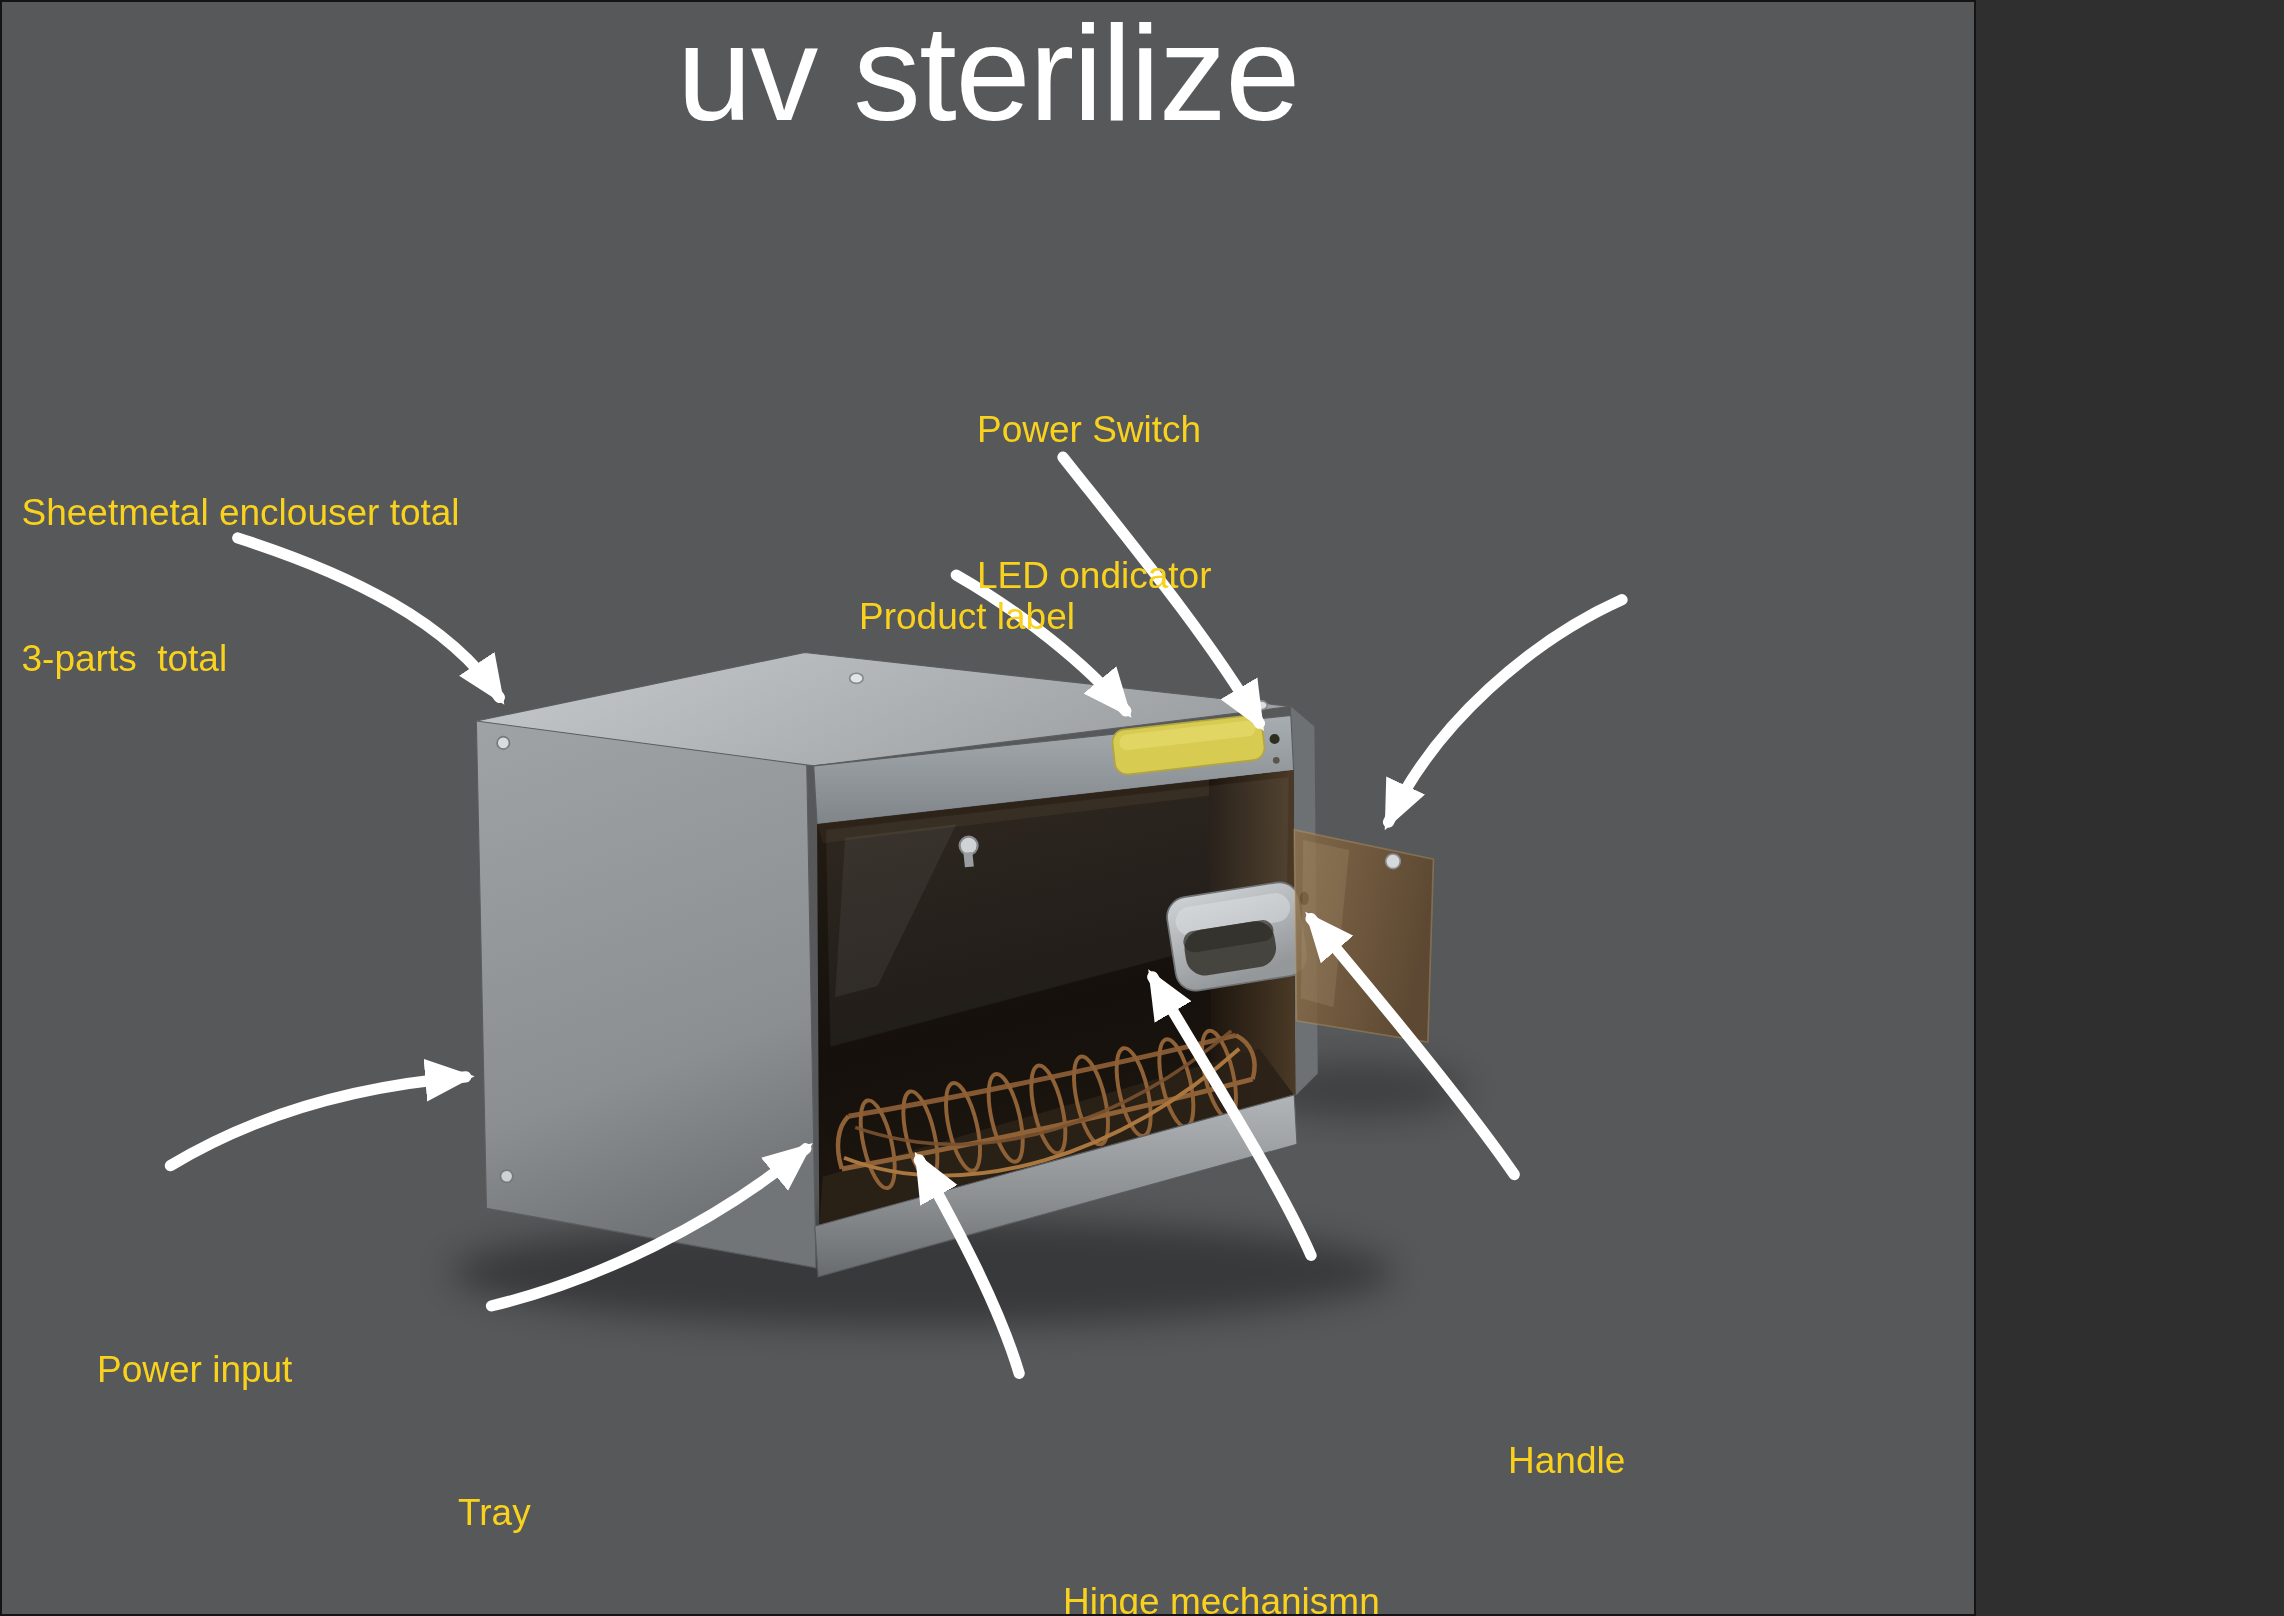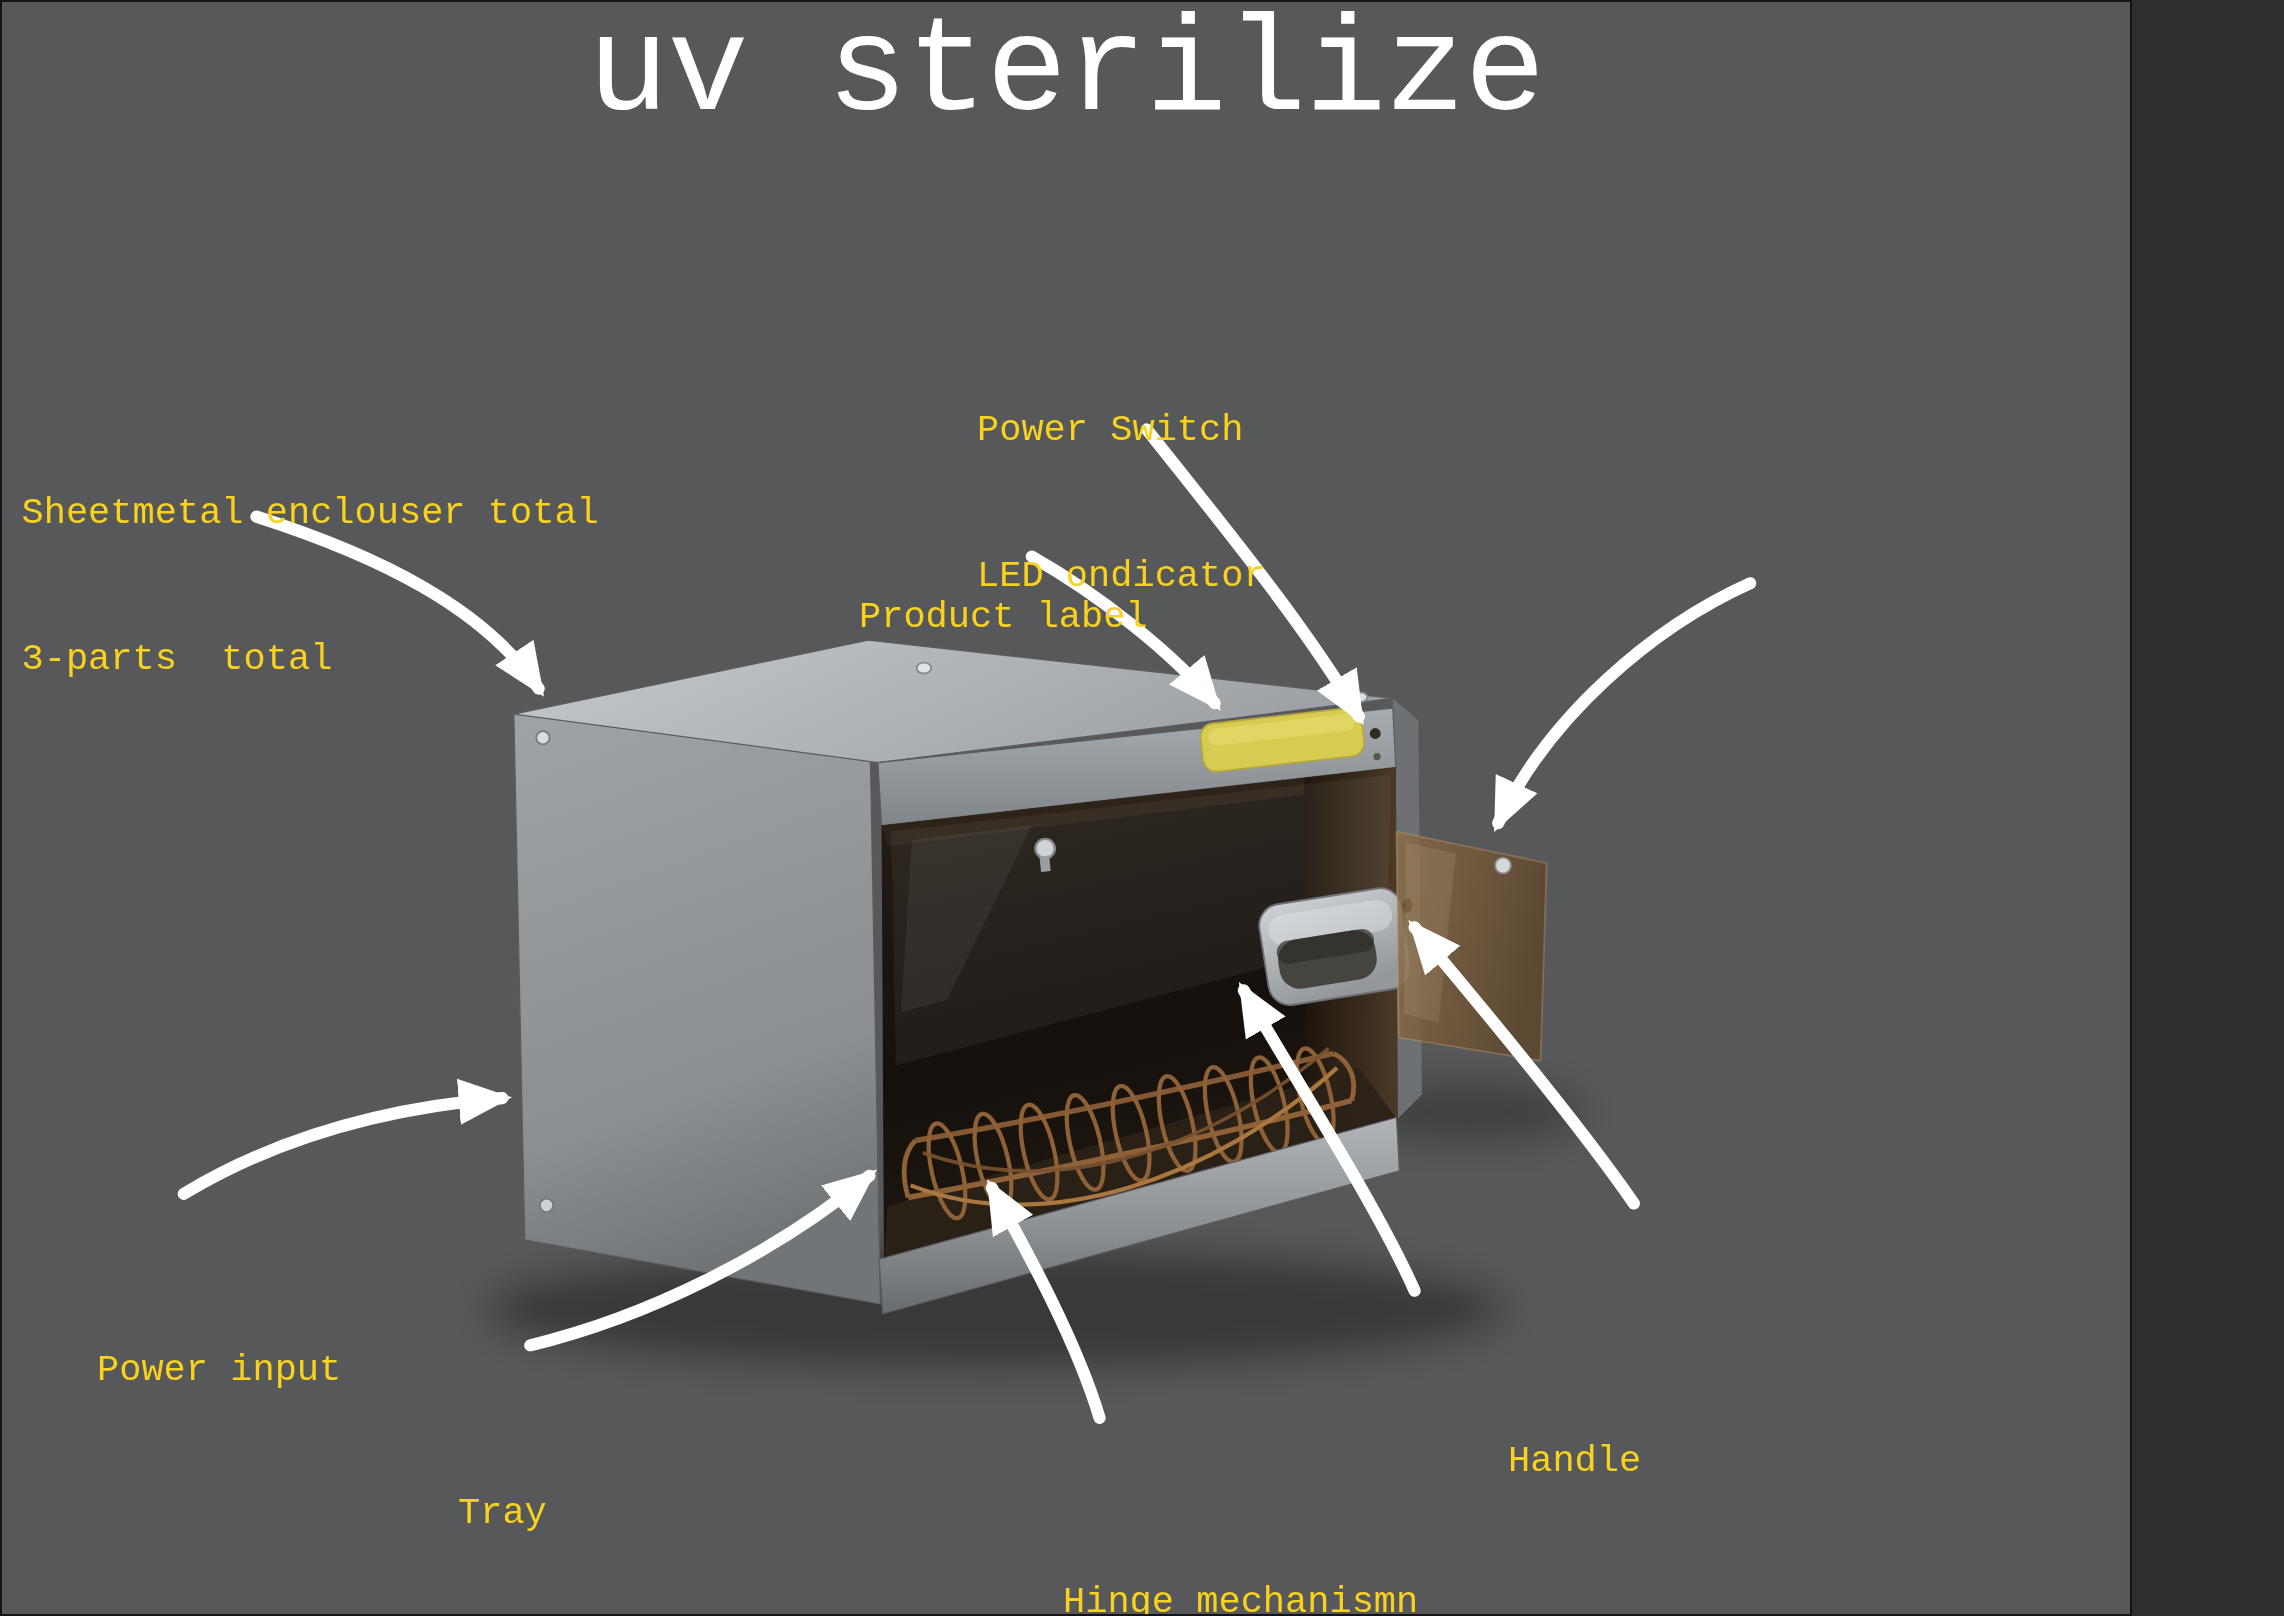--- a/index.html
+++ b/index.html
@@ -5,26 +5,26 @@
   :root{
     --background:#57585a;
     --label-text:#f9d21d;
     --title-text:#ffffff;
     --arrow:#ffffff;
     --sticker:#d8cb52;
   }
   html,body{margin:0;padding:0;background:#2f2f30;}
   .canvas{
     position:relative;
-    width:2132px;height:1616px;
+    width:1976px;height:1616px;
     background:var(--background);
     border:2.6px solid #141414;
     box-sizing:border-box;
     overflow:hidden;
-    font-family:Liberation Mono, monospace;
+    font-family:Liberation Sans, sans-serif;
   }
   .scene{position:absolute;left:0;top:0;width:100%;height:100%;}
   .title{
     position:absolute;left:0;right:0;top:1.3px;
     text-align:center;
     font-size:135px;line-height:1.05;
     color:var(--title-text);
     font-weight:400;
     letter-spacing:-1.3px;
   }

